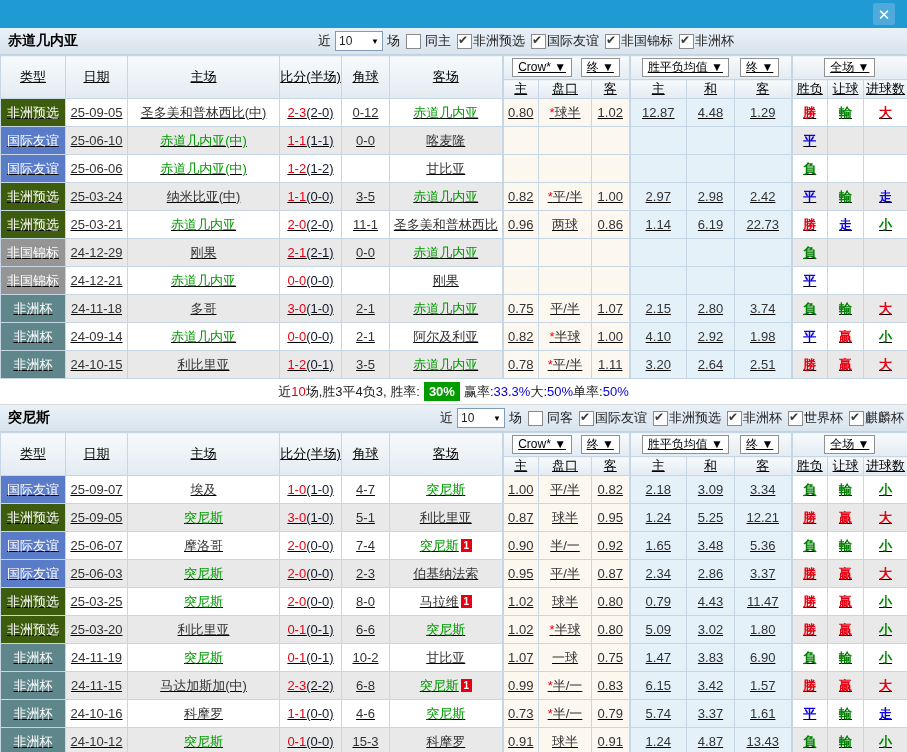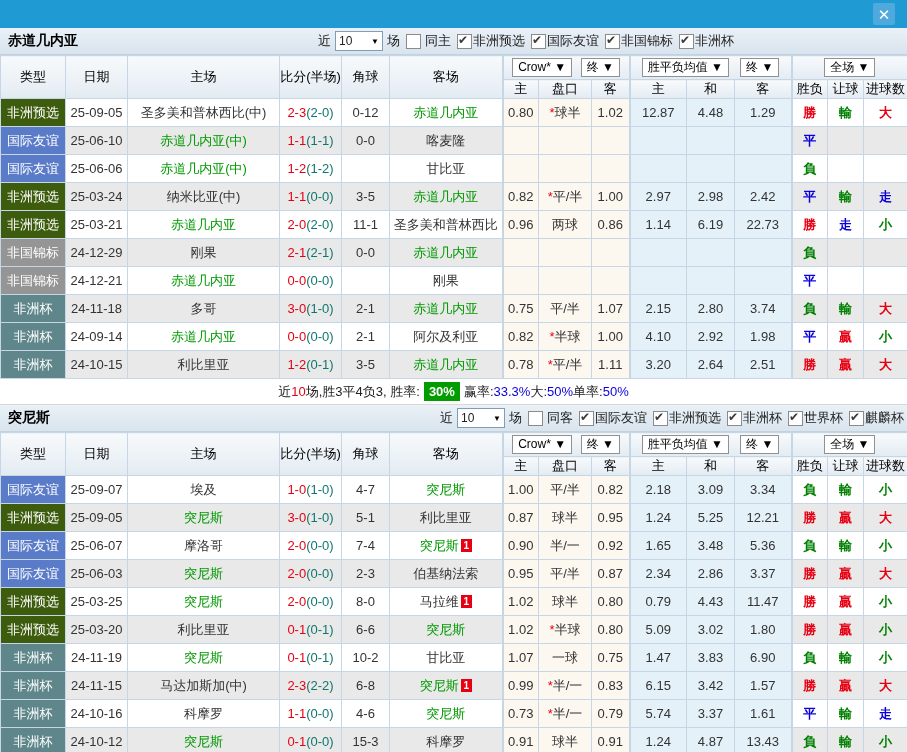--- a/index.html
+++ b/index.html
@@ -34,35 +34,35 @@
   .filters-0{left:318px;} .filters-1{left:440px;}
   .sel{display:inline-flex;align-items:center;justify-content:space-between;
     width:40px;height:18px;border:1px solid #7f9db9;background:#fff;
     font-size:12px;padding:0 3px;margin:0 4px;cursor:pointer;}
   .sel .caret{font-style:normal;font-size:8px;color:#000;}
   .cb{display:inline-block;width:13px;height:13px;background:#fff;border:1px solid #8b8b8b;
     position:relative;vertical-align:-2px;margin:0 1px 0 6px;cursor:pointer;}
   .cb.on::after{content:"✔";position:absolute;left:0px;top:-2px;font-size:12px;color:#3a3a3a;}
   .cb.same{margin-right:4px;}
   
-  table{border-collapse:collapse;table-layout:fixed;width:907px;font-size:13px;}
+  table{border-collapse:collapse;table-layout:fixed;width:907px;font-size:13px;text-decoration:underline;}
   th,td{border:1px solid #c6d6e4;text-align:center;padding:0;overflow:hidden;white-space:nowrap;color:#333;}
   thead th{font-weight:normal;background:linear-gradient(#f7fafc,#e3ebf2);color:#000;}
   tr.h1 th{height:23px;}
   tr.h2 th{height:17px;font-size:13px;}
   tbody td{height:27px;background:#fff;}
   tbody tr.alt td{background:#e9e9e9;}
   tbody td.cream{background:#fcf7ef !important;}
   tbody td.blue{background:#e5f1f8 !important;}
   .bl2{border-left:2px solid #c6d6e4;}
   td.type{color:#fff;font-size:13px;}
   .team{color:#333;} .team.g{color:#009900;}
   .rc{display:inline-block;background:#e60012;color:#fff;font-size:10px;font-weight:bold;
     width:11px;line-height:13px;margin-left:2px;vertical-align:1px;}
-  td.score .m{color:#e60012;} td.score .h{color:#0f766e;}
+  td.score .m{color:#e60012;} td.score .h{color:#0f172a;}
   .star{color:#e60012;font-style:normal;}
   td.res{font-weight:bold;}
   .res-r{color:#e60012;} .res-b{color:#0a00dc;} .res-g{color:#008000;}
   .ddc{padding:0;}
   .ddc .wrap{display:flex;align-items:center;justify-content:space-evenly;height:100%;}
   .dd{display:inline-block;background:#fff;border:1px solid #919191;font-size:12px;
     padding:2px 5px;line-height:13px;color:#000;cursor:pointer;}
   
   .summary{height:25px;display:flex;align-items:center;justify-content:center;
     font-size:13px;color:#222;background:#fff;border-bottom:1px solid #d8d8d8;}

